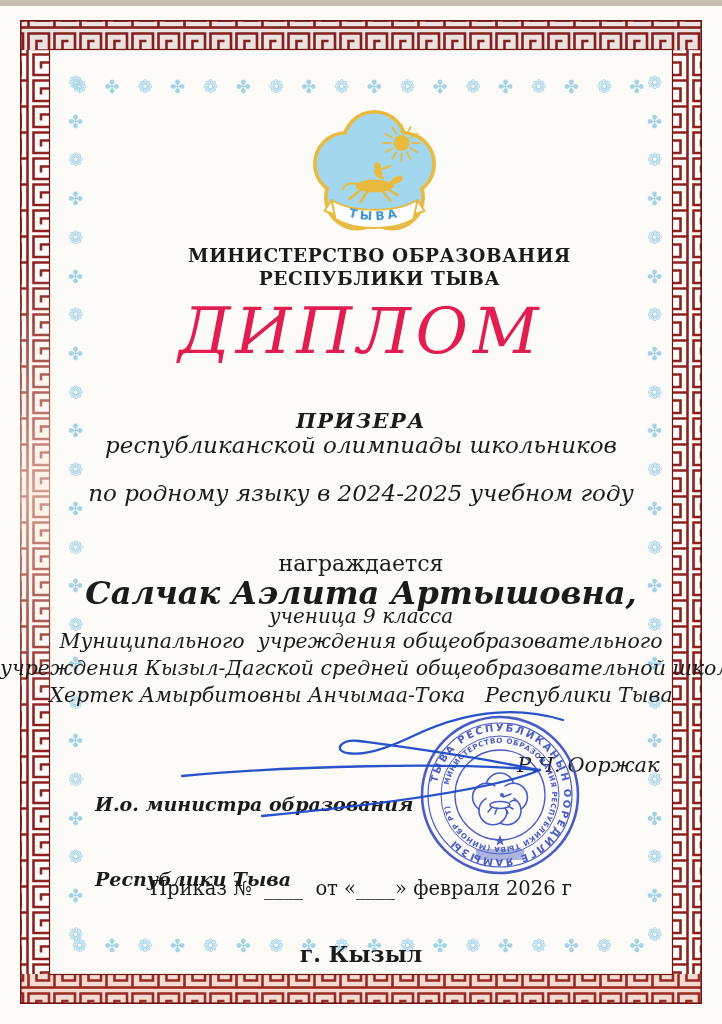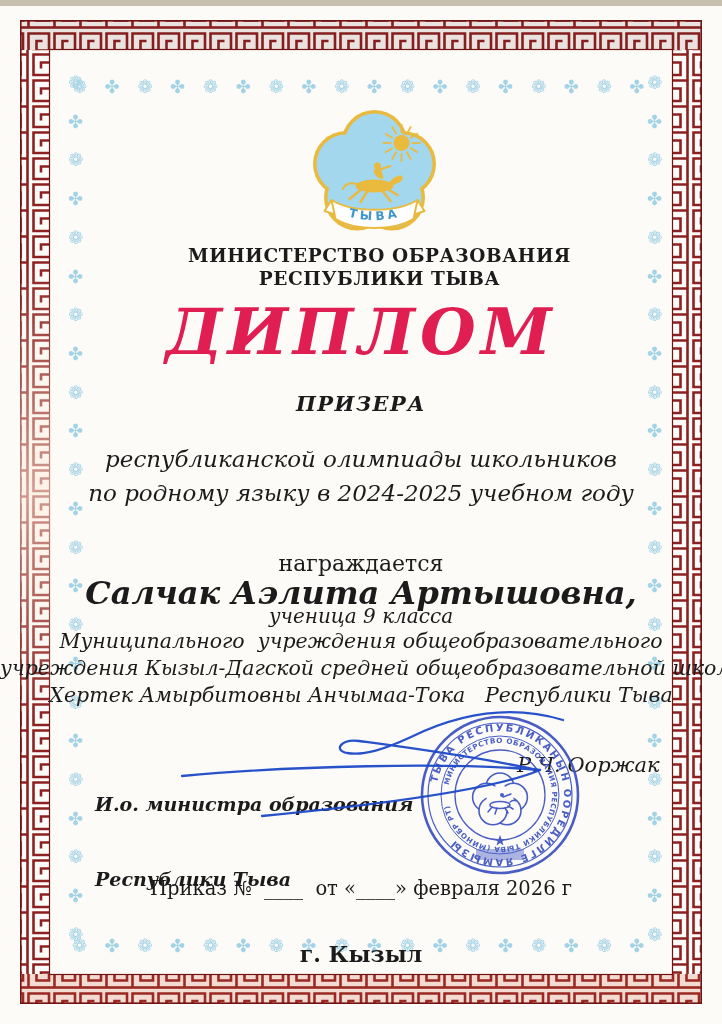--- a/index.html
+++ b/index.html
@@ -10,24 +10,24 @@
   .scan-edge{left:0;top:0;width:722px;height:6px;background:#c7c0ae;}
   .meander{left:0;top:0;}
   .floral{color:#a5d3e6;font-family:"DejaVu Sans","Liberation Sans",sans-serif;
           letter-spacing:6px;line-height:24px;overflow:hidden;font-size:18px;}
   .floral-top{left:58px;right:58px;top:75px;height:25px;text-align:center;}
   .floral-bottom{left:58px;right:58px;top:934px;height:25px;text-align:center;}
   .floral-left{left:62px;top:72px;width:26px;height:888px;writing-mode:vertical-rl;line-height:26px;}
   .floral-right{left:641px;top:72px;width:26px;height:888px;writing-mode:vertical-rl;line-height:26px;}
   .ministry{font-weight:bold;font-size:18.5px;letter-spacing:.6px;padding-left:37px;}
   .h1{top:245px;} .h2{top:268px;}
-  .title{top:294px;font-size:64px;font-weight:bold;font-style:italic;color:#e01e52;letter-spacing:5px;}
-  .rank{top:391px;font-size:21px;font-weight:bold;font-style:italic;letter-spacing:1.5px;}
+  .title{top:294px;font-size:64px;font-weight:normal;font-style:italic;color:#e01e52;letter-spacing:5px;}
+  .rank{top:408px;font-size:21px;font-weight:bold;font-style:italic;letter-spacing:1.5px;}
   .stage{font-style:italic;font-size:23px;}
-  .st1{top:426px;} .st2{top:446px;} .st3{top:480px;}
+  .st1{top:426px;} .st2{top:432px;} .st3{top:480px;}
   .awarded{top:551px;font-size:22px;}
   .name{top:574px;font-size:32px;font-weight:bold;font-style:italic;text-align:center;}
   .desc{top:604px;font-size:20px;font-style:italic;}
   .school{font-style:italic;font-size:20.5px;}
   .sc1{top:629px;} .sc2{top:656px;} .sc3{top:683px;}
   .minister{left:95px;top:742px;font-size:19px;font-weight:bold;font-style:italic;line-height:25px;white-space:pre;}
   .signer{left:517px;top:753px;font-size:21px;font-style:italic;}
   .order{top:877px;font-size:19.5px;}
   .city{top:941px;font-size:22px;font-weight:bold;}
   .stamp{left:418px;top:713px;opacity:.92;}

